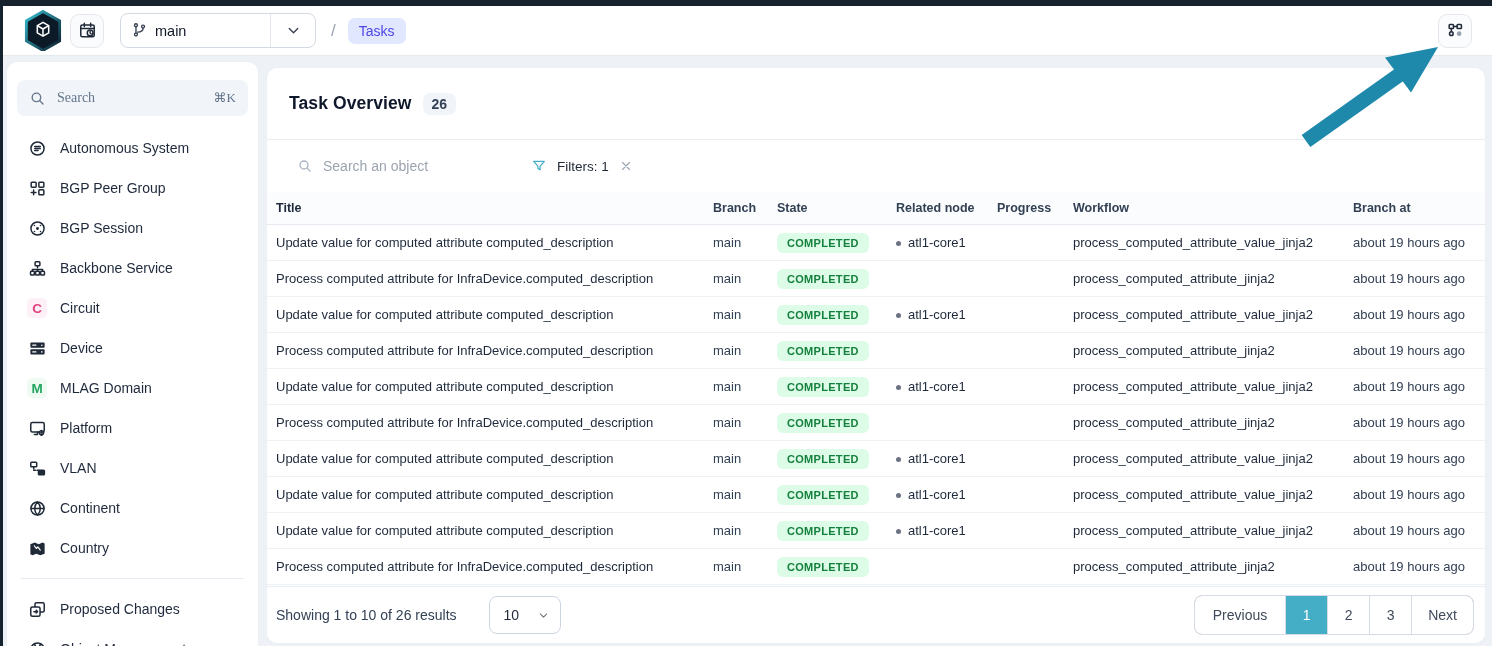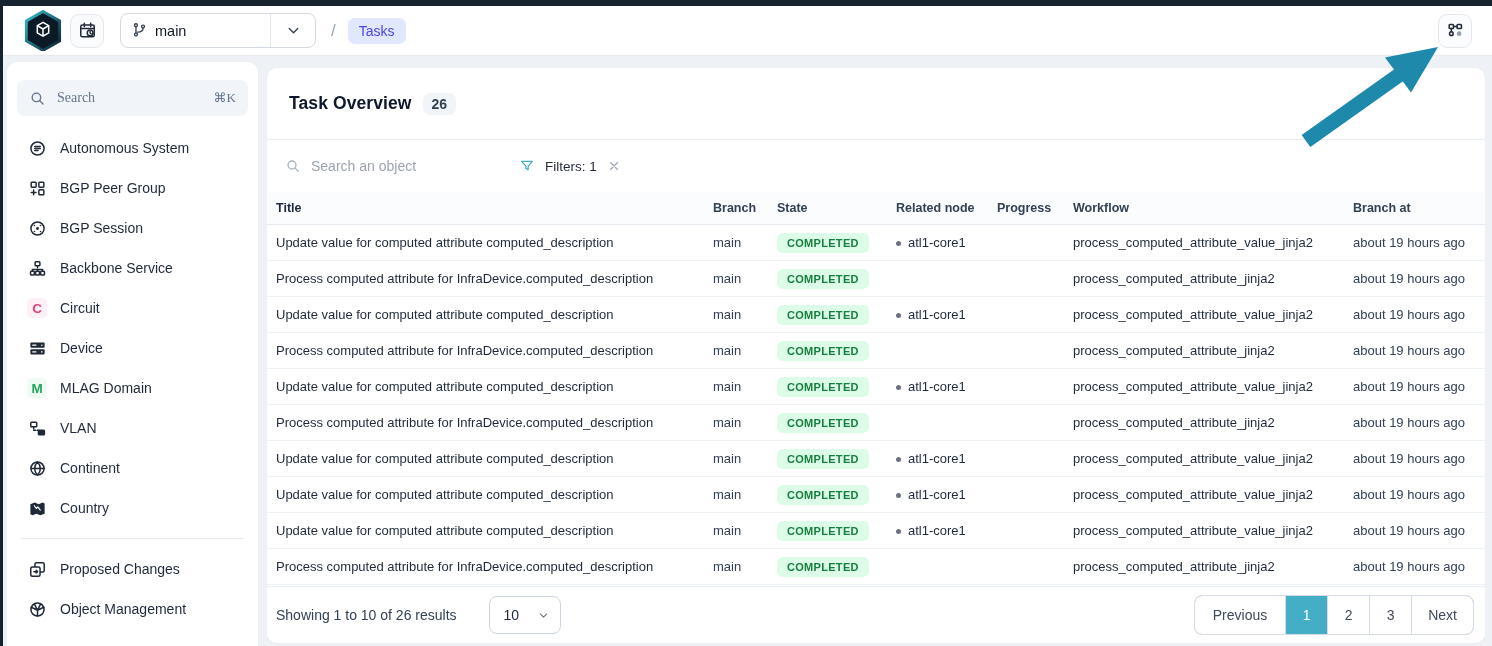--- a/index.html
+++ b/index.html
@@ -88,21 +88,21 @@
   }
   .card-header {
     padding:0 22px; height:72px; display:flex; align-items:center; gap:11px;
     border-bottom:1px solid #e8edf2;
   }
   .card-header h1 { font-size:17.5px; font-weight:700; color:#0f172a; letter-spacing:.1px; }
   .count-badge {
     background:#f1f5f9; color:#334155; font-size:14px; font-weight:600;
     padding:3px 9px; border-radius:7px;
   }
-  .filter-row { height:52px; display:flex; align-items:center; padding:0 22px 0 18px; }
+  .filter-row { height:52px; display:flex; align-items:center; padding:0 22px 0 18px;margin-left:12px; }
   .obj-search { display:flex; align-items:center; width:212px; cursor:text; }
   .obj-search svg { width:16px; height:16px; color:#a8b3c0; }
   .obj-search .placeholder { margin-left:10px; color:#9ca3af; font-size:14px; }
   .filters { display:flex; align-items:center; gap:10px; margin-left:22px; }
   .filters .funnel svg { width:16px; height:16px; color:var(--accent,#44aec6); }
   .filters-label { font-size:13.5px; color:#1f2937; }
   .filters .clear svg { width:14px; height:14px; color:#9aa4b2; cursor:pointer; }
 
   
   .table { flex:1; display:flex; flex-direction:column; font-size:13px; }
@@ -302,20 +302,32 @@
             </span>
             <span>Device</span>
           </div>
           <div class="nav-item">
             <span class="letter-badge" style="background: rgb(239, 250, 243); color: rgb(34, 165, 94);">M</span>
             <span>MLAG Domain</span>
           </div>
           <div class="nav-item">
             <span class="nav-ico">
               <svg viewBox="0 0 24 24" fill="none" stroke="currentColor" stroke-width="1.9" stroke-linecap="round" stroke-linejoin="round">
+                <rect x="3.5" y="4.5" width="17" height="12" rx="2"></rect>
+                <path d="M12 16.5v3M8 19.5h4"></path>
+                <circle cx="17" cy="17.5" r="2.6" fill="#fff"></circle>
+                <circle cx="17" cy="17.5" r="1.2" fill="currentColor" stroke="none"></circle>
+                <path d="M17 14.6v1M17 19.4v1M14.4 17.5h1M18.6 17.5h1"></path>
+              </svg>
+            </span>
+            <span>Platform</span>
+          </div>
+          <div class="nav-item">
+            <span class="nav-ico">
+              <svg viewBox="0 0 24 24" fill="none" stroke="currentColor" stroke-width="1.9" stroke-linecap="round" stroke-linejoin="round">
                 <rect x="3.5" y="4" width="7.5" height="5.8" rx="1"></rect>
                 <path d="M7.2 9.8v4.5h6" stroke-dasharray="2.4 2"></path>
                 <rect x="13.2" y="14.2" width="7.5" height="5.8" rx="1" fill="currentColor"></rect>
               </svg>
             </span>
             <span>VLAN</span>
           </div>
           <div class="nav-item">
             <span class="nav-ico">
               <svg viewBox="0 0 24 24" fill="none" stroke="currentColor" stroke-width="1.9" stroke-linecap="round" stroke-linejoin="round">

